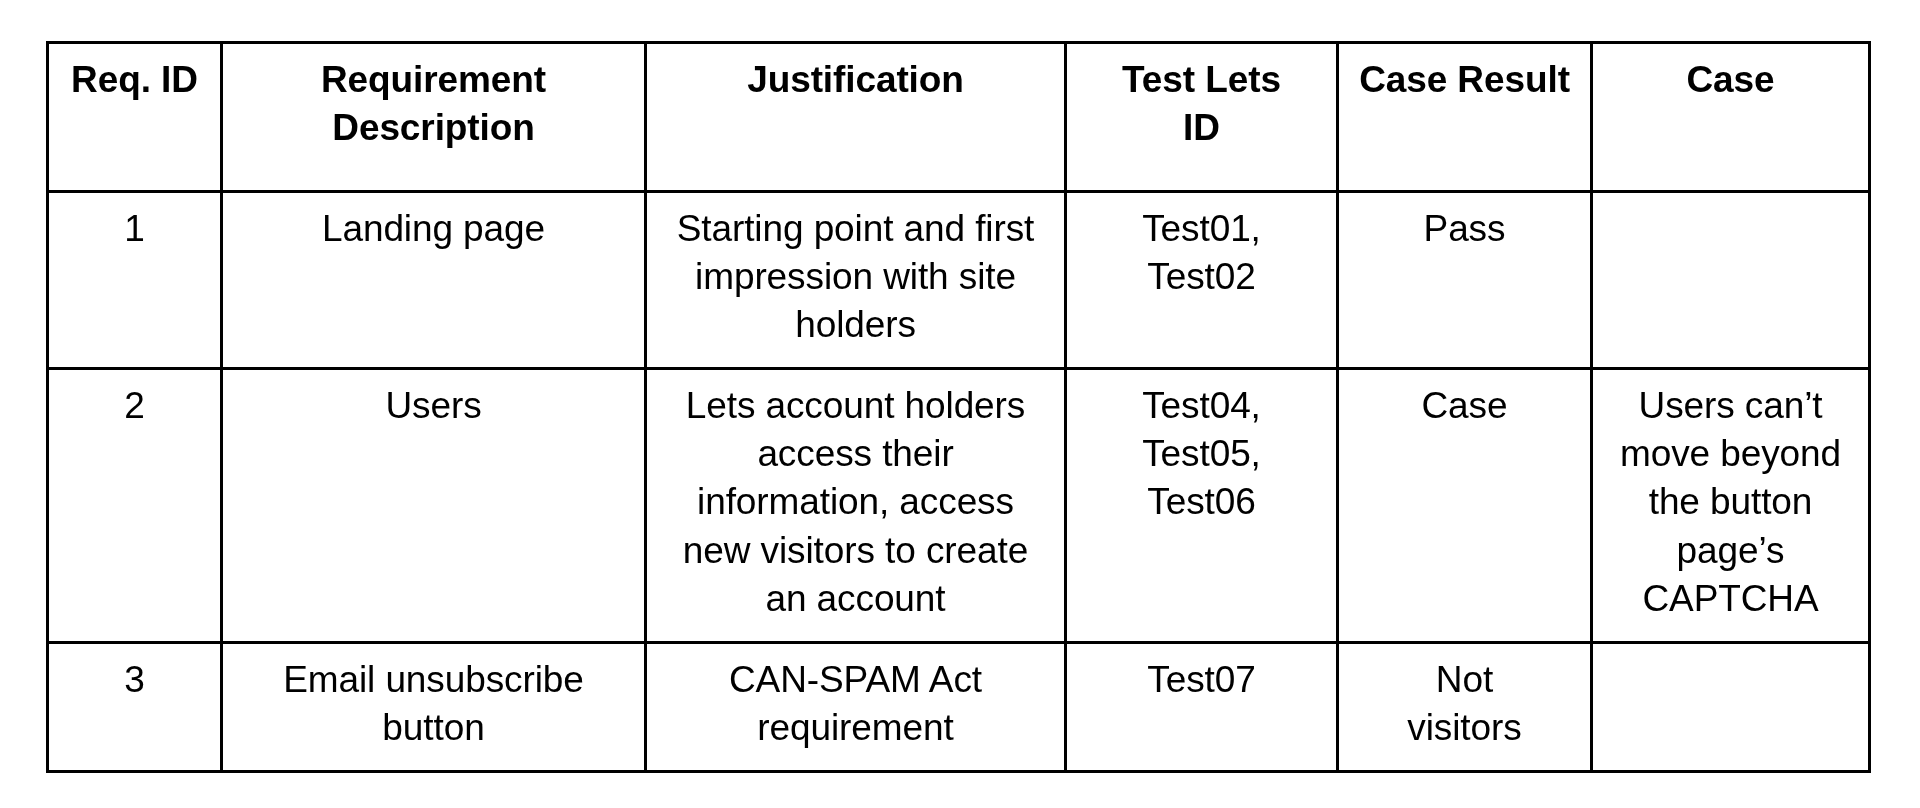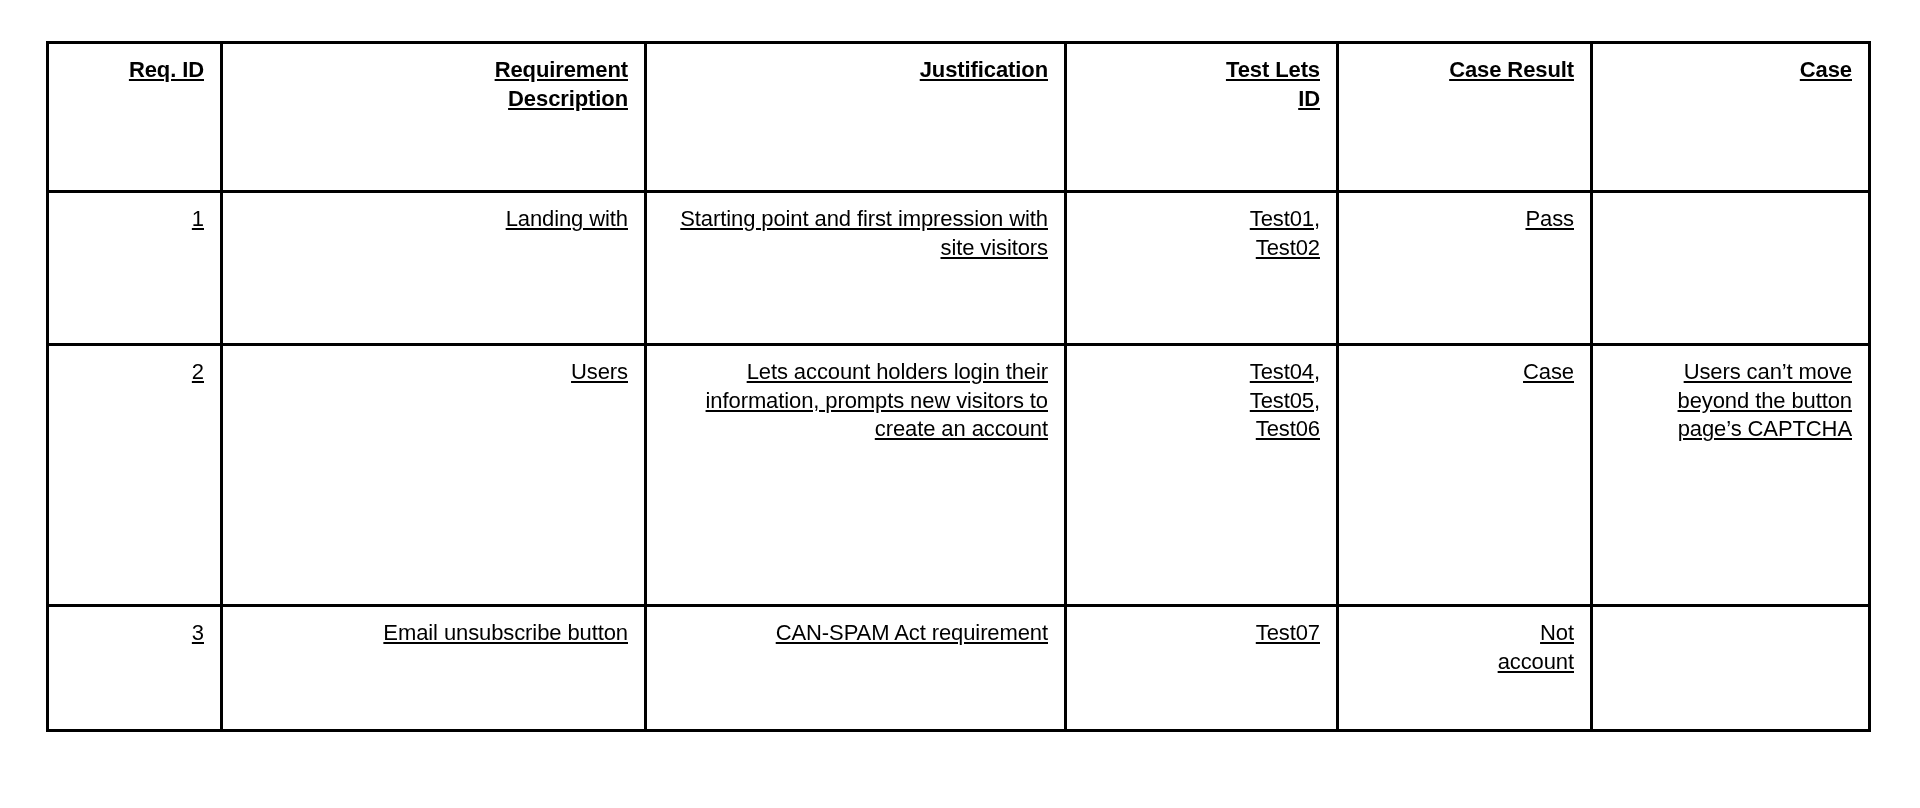--- a/index.html
+++ b/index.html
@@ -35,28 +35,27 @@
     border-collapse: collapse;
     table-layout: fixed;
     width: 1822px;
     background: #ffffff;
   }
 
   table.rtm th,
   table.rtm td {
     border: 3px solid #000000;
     vertical-align: top;
-    text-align: right;
+    text-align: center;
     padding: 12px 16px 18px 16px;
-    font-size: 22px;
+    font-size: 37px;
     line-height: 1.30;
     letter-spacing: -0.1px;
     word-wrap: break-word;
     overflow-wrap: break-word;
-    text-decoration: underline;
   }
 
   table.rtm th {
     font-weight: bold;
   }
 
   table.rtm td {
     font-weight: normal;
   }
 
@@ -120,45 +119,45 @@
             <span class="cell-text">Case</span>
           </th>
         </tr>
       </thead>
       <tbody>
         <tr class="row-1">
           <td>
             <span class="cell-text">1</span>
           </td>
           <td>
-            <span class="cell-text">Landing with</span>
+            <span class="cell-text">Landing page</span>
           </td>
           <td>
-            <span class="cell-text">Starting point and first impression with site visitors</span>
+            <span class="cell-text">Starting point and first impression with site holders</span>
           </td>
           <td>
             <span class="cell-text">Test01,
 Test02</span>
           </td>
           <td>
             <span class="cell-text">Pass</span>
           </td>
           <td>
             <span class="cell-empty"></span>
           </td>
         </tr>
         <tr class="row-2">
           <td>
             <span class="cell-text">2</span>
           </td>
           <td>
             <span class="cell-text">Users</span>
           </td>
           <td>
-            <span class="cell-text">Lets account holders login their information, prompts new visitors to create an account</span>
+            <span class="cell-text">Lets account holders access their information, access new visitors to create an account</span>
           </td>
           <td>
             <span class="cell-text">Test04,
 Test05,
 Test06</span>
           </td>
           <td>
             <span class="cell-text">Case</span>
           </td>
           <td>
@@ -173,21 +172,21 @@
             <span class="cell-text">Email unsubscribe button</span>
           </td>
           <td>
             <span class="cell-text">CAN-SPAM Act requirement</span>
           </td>
           <td>
             <span class="cell-text">Test07</span>
           </td>
           <td>
             <span class="cell-text">Not
-account</span>
+visitors</span>
           </td>
           <td>
             <span class="cell-empty"></span>
           </td>
         </tr>
       </tbody>
     </table>
   </div>
 </div>
 

